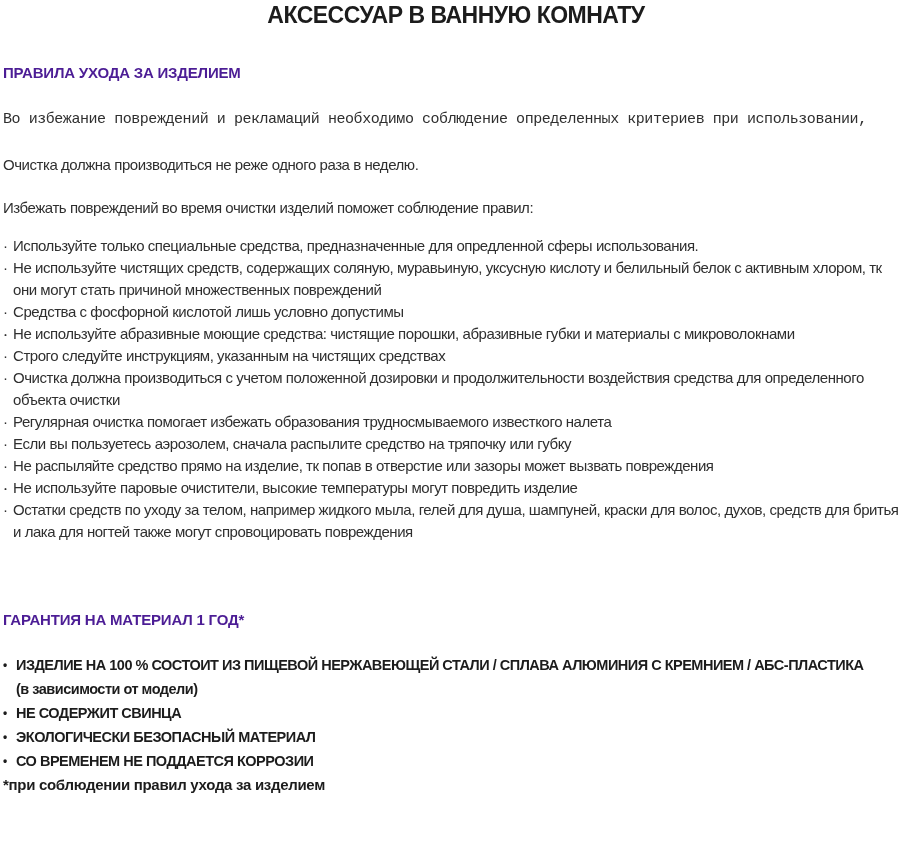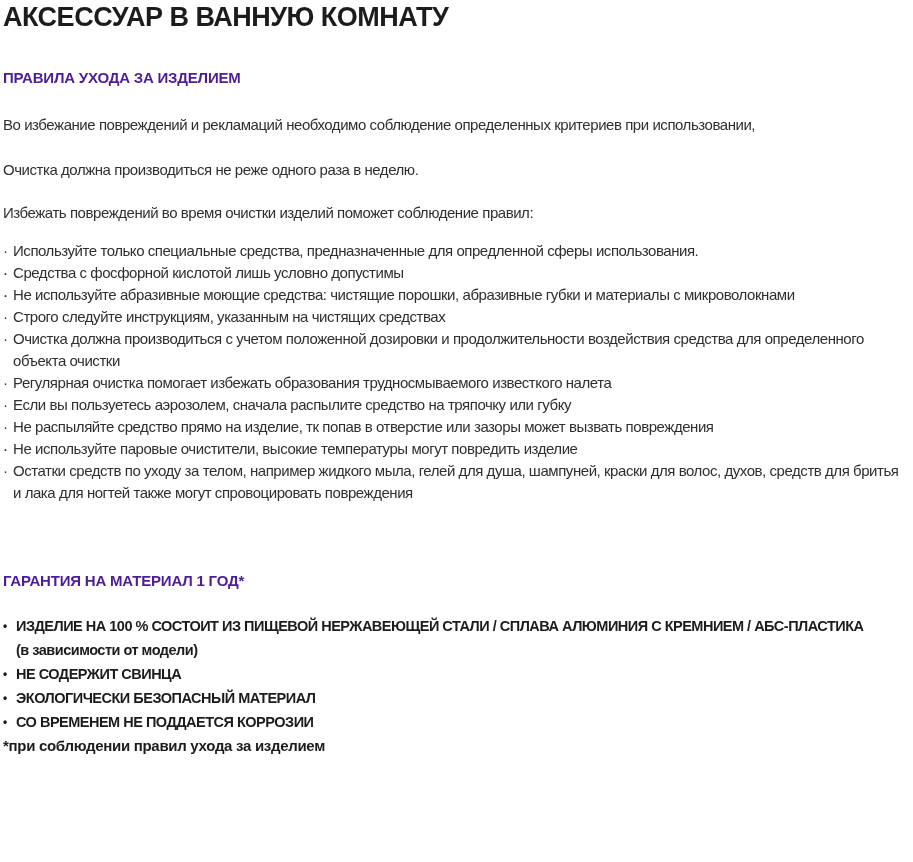--- a/index.html
+++ b/index.html
@@ -6,43 +6,43 @@
   html, body { background: #ffffff; }
   body {
     width: 913px;
     height: 862px;
     overflow: hidden;
     font-family: "Liberation Sans", "DejaVu Sans", sans-serif;
     color: #2f2f2f;
     padding: 2px 4px 0 3px;
   }
   .doc-title {
-    font-size: 27px;
+    font-size: 23px;
     font-weight: bold;
-    text-align: left;
+    text-align: center;
     color: #1c1c1c;
     letter-spacing: -0.5px;
     line-height: 1.15;
   }
   .section-heading {
     font-size: 15px;
     font-weight: bold;
     color: #4c1d95;
     letter-spacing: -0.2px;
     line-height: 18px;
   }
   .care-heading { margin-top: 36px; }
   .warranty-heading { margin-top: 68px; }
   p.body-text {
     font-size: 15px;
     letter-spacing: -0.45px;
     line-height: 23px;
     color: #2f2f2f;
   }
-  p.intro { margin-top: 26px; }
+  p.intro { margin-top: 26px; font-family: Liberation Mono, monospace; }
   p.frequency { margin-top: 22px; }
   p.rules-intro { margin-top: 20px; }
   .line { display: block; }
   ul.rules-list {
     list-style: none;
     margin-top: 16px;
     font-size: 15px;
     letter-spacing: -0.45px;
     line-height: 22px;
     color: #2f2f2f;
@@ -97,21 +97,21 @@
 <p class="body-text intro">
   <span class="line">Во избежание повреждений и рекламаций необходимо соблюдение определенных критериев при использовании,</span>
 </p>
 
 <p class="body-text frequency">Очистка должна производиться не реже одного раза в неделю.</p>
 
 <p class="body-text rules-intro">Избежать повреждений во время очистки изделий поможет соблюдение правил:</p>
 
 <ul class="rules-list">
   <li><span class="bullet">·</span><span>Используйте только специальные средства, предназначенные для опредленной сферы использования.</span></li>
-  <li><span class="bullet">·</span></li>
+  <li><span class="bullet">·</span><span>Не используйте чистящих средств, содержащих соляную, муравьиную, уксусную кислоту и белильный белок с активным хлором, тк они могут стать причиной множественных повреждений</span></li>
   <li><span class="bullet">·</span><span>Средства с фосфорной кислотой лишь условно допустимы</span></li>
   <li><span class="bullet">·</span></li>
   <li><span class="bullet">·</span><span>Не используйте абразивные моющие средства: чистящие порошки, абразивные губки и материалы с микроволокнами</span></li>
   <li><span class="bullet">·</span><span>Строго следуйте инструкциям, указанным на чистящих средствах</span></li>
   <li><span class="bullet">·</span><span>Очистка должна производиться с учетом положенной дозировки и продолжительности воздействия средства для определенного объекта очистки</span></li>
   <li><span class="bullet">·</span><span>Регулярная очистка помогает избежать образования трудносмываемого известкого налета</span></li>
   <li><span class="bullet">·</span><span>Если вы пользуетесь аэрозолем, сначала распылите средство на тряпочку или губку</span></li>
   <li><span class="bullet">·</span><span>Не распыляйте средство прямо на изделие, тк попав в отверстие или зазоры может вызвать повреждения</span></li>
   <li><span class="bullet">·</span></li>
   <li><span class="bullet">·</span><span>Не используйте паровые очистители, высокие температуры могут повредить изделие</span></li>

